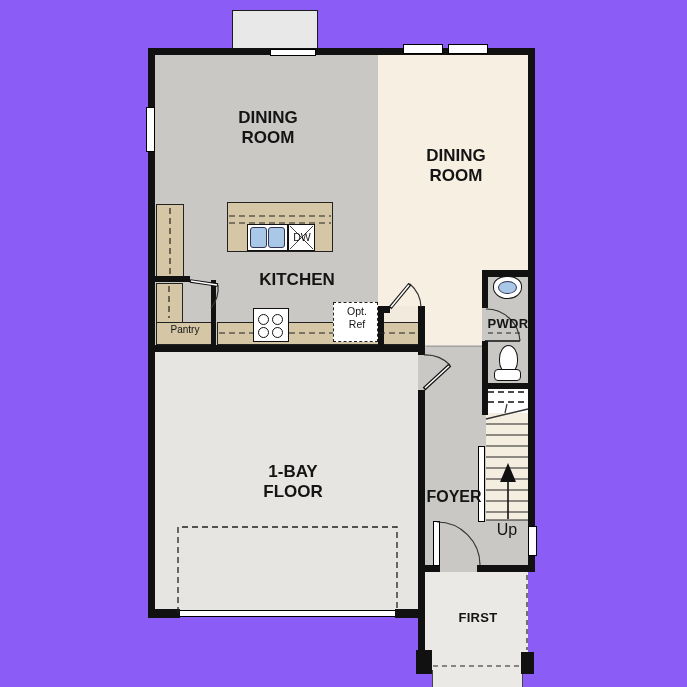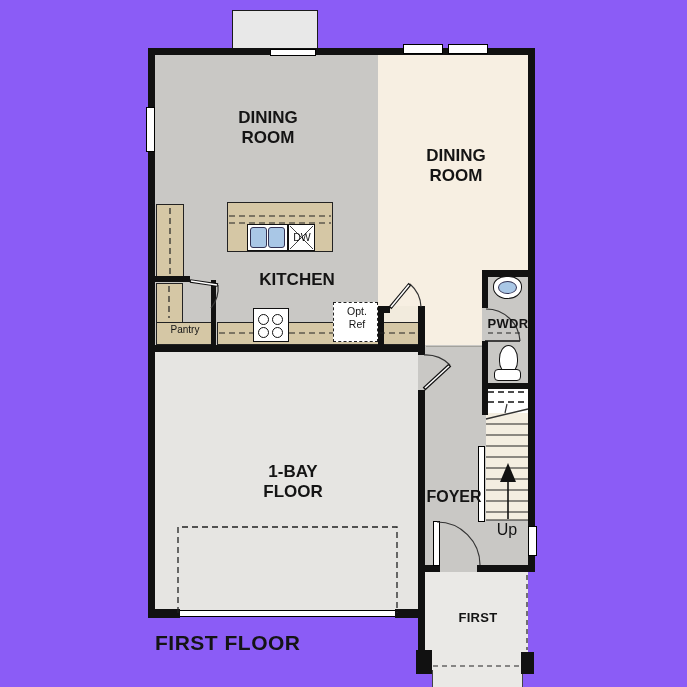--- a/index.html
+++ b/index.html
@@ -183,15 +183,14 @@
   <div class="lbl" style="left:454px;top:475px;font-size:16px;margin-top:13px;">FOYER</div>
   <div class="lbl sm" style="left:508px;top:316px;">PWDR</div>
   <div class="lbl sm" style="left:478px;top:610px;">FIRST</div>
   <div class="lbl xs" style="left:185px;top:324px;">Pantry</div>
   <div class="lbl xs" style="left:357px;top:305px;font-size:10.5px;line-height:13px;">
     <div>Opt.</div>
       <div>Ref</div>
   </div>
   <div class="lbl xs" style="left:302px;top:231px;font-size:10.5px;">DW</div>
   <div class="lbl xs" style="left:507px;top:521px;font-size:16px;">Up</div>
-  <div class="title" style="left:155px;top:631px;">FIRST FLOOR</div>
 
 </div>
 
 </body></html>

